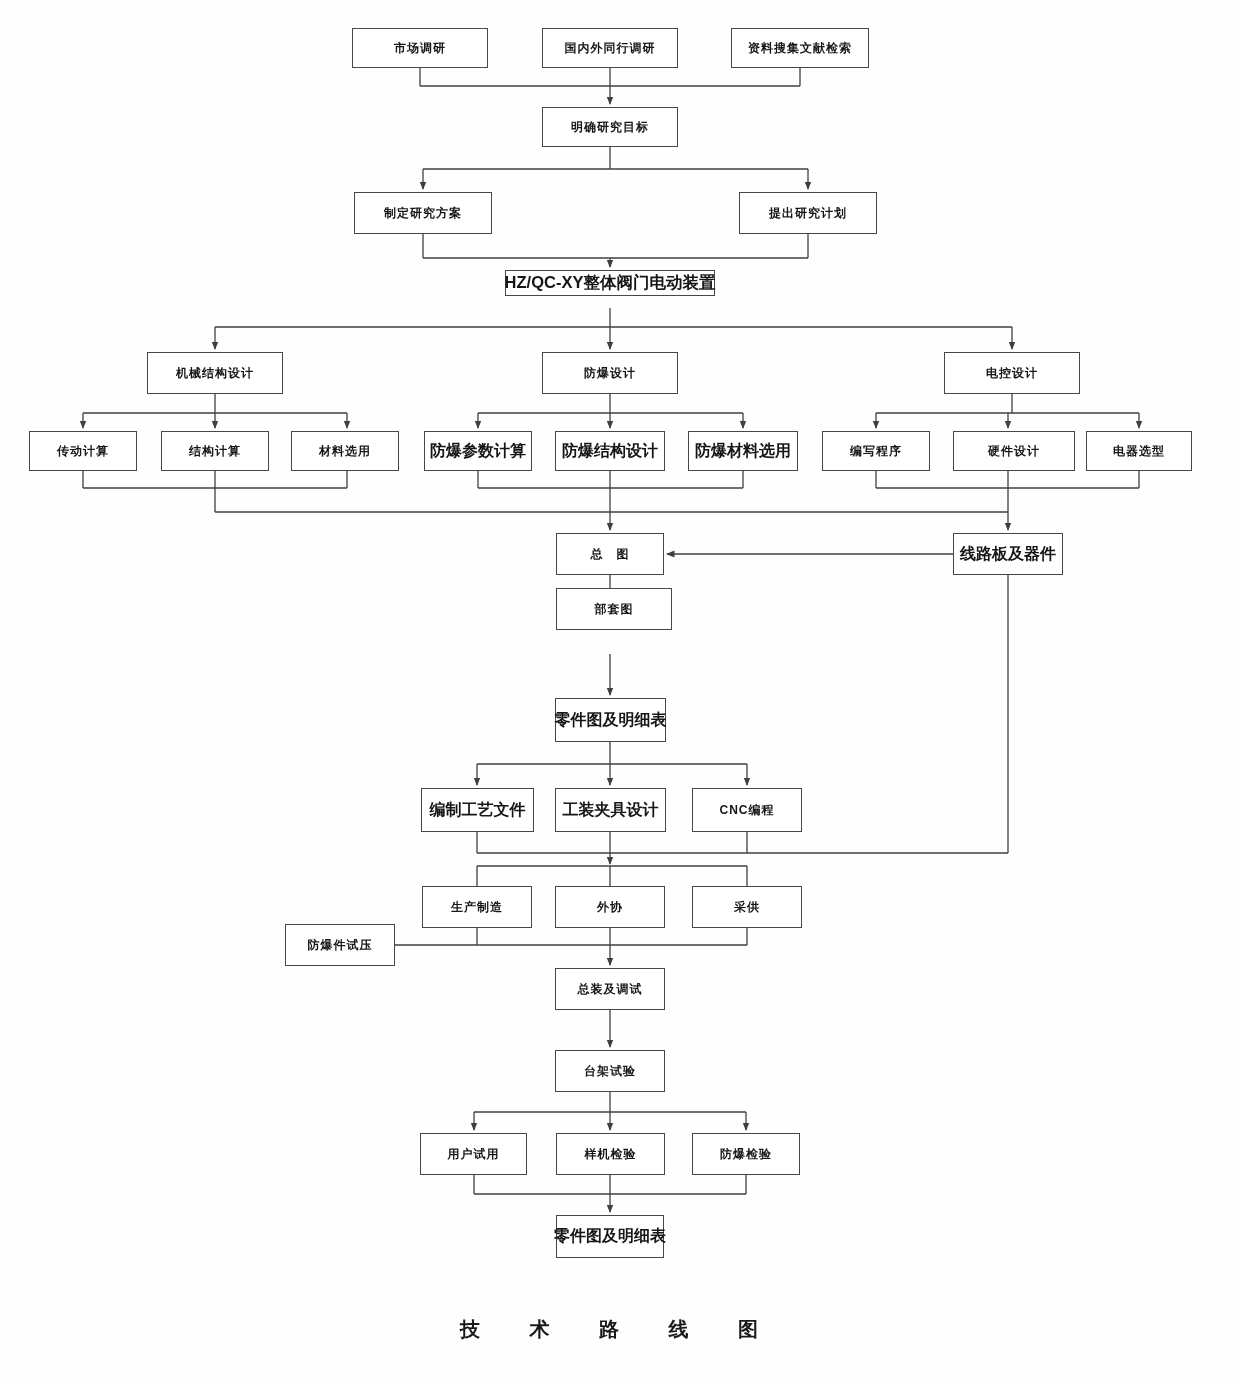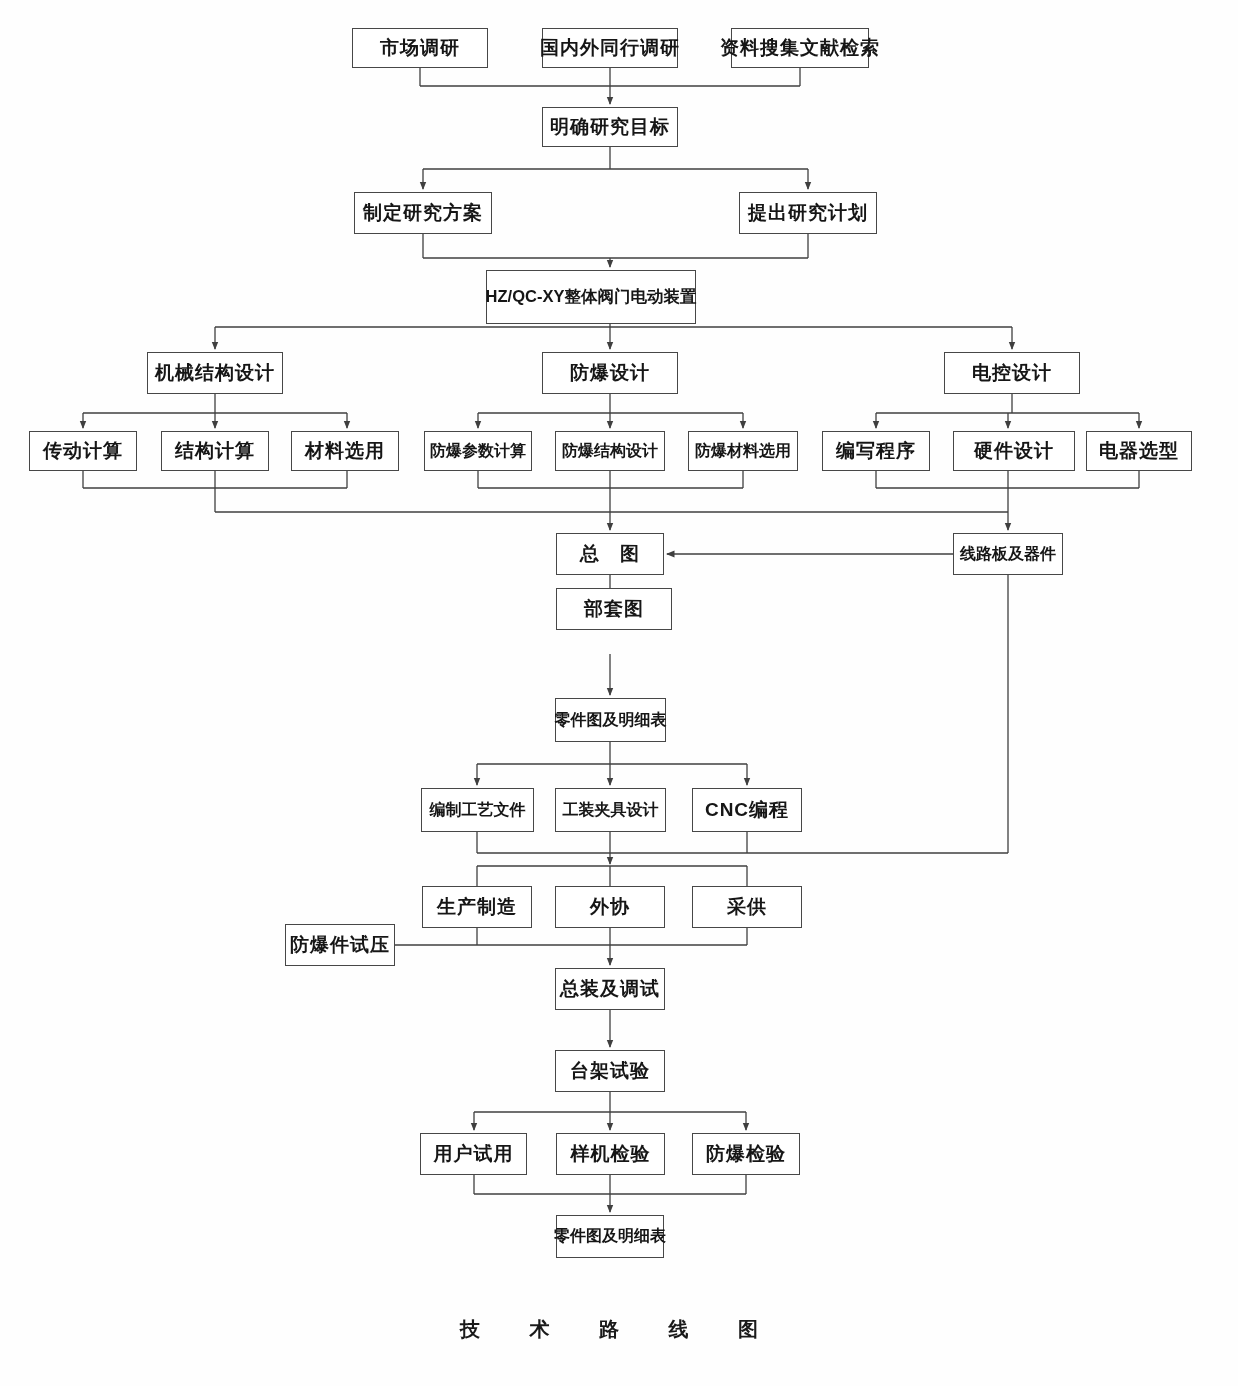--- a/index.html
+++ b/index.html
@@ -10,21 +10,21 @@
     font-family:"Liberation Sans","DejaVu Sans",sans-serif;
     overflow:hidden;
   }
   #wires{position:absolute;left:0;top:0;width:1238px;height:1386px;}
   .node{
     position:absolute;
     box-sizing:border-box;
     border:1.6px solid #474747;
     background:#ffffff;
     display:flex;align-items:center;justify-content:center;
-    font-size:19px;font-weight:bold;color:#161616;
+    font-size:12px;font-weight:bold;color:#161616;
     white-space:nowrap;
     letter-spacing:1px;
   }
   .node.snug{font-size:16px;letter-spacing:0;}
   .node.wide{font-size:16.5px;letter-spacing:0;}
   #title{
     position:absolute;
     left:620px;top:1316px;
     transform:translateX(-50%);
     font-size:20px;font-weight:bold;color:#1a1a1a;
@@ -145,21 +145,21 @@
 
   <div class="node" style="left:352px;top:28px;width:136px;height:40px">市场调研</div>
   <div class="node" style="left:542px;top:28px;width:136px;height:40px">国内外同行调研</div>
   <div class="node" style="left:731px;top:28px;width:138px;height:40px">资料搜集文献检索</div>
 
   <div class="node" style="left:542px;top:107px;width:136px;height:40px">明确研究目标</div>
 
   <div class="node" style="left:354px;top:192px;width:138px;height:42px">制定研究方案</div>
   <div class="node" style="left:739px;top:192px;width:138px;height:42px">提出研究计划</div>
 
-  <div class="node wide" style="left:486px;top:270px;width:210px;height:54px">HZ/QC-XY整体阀门电动装置</div>
+  <div class="node wide" style="left:505px;top:270px;width:210px;height:26px">HZ/QC-XY整体阀门电动装置</div>
 
   <div class="node" style="left:147px;top:352px;width:136px;height:42px">机械结构设计</div>
   <div class="node" style="left:542px;top:352px;width:136px;height:42px">防爆设计</div>
   <div class="node" style="left:944px;top:352px;width:136px;height:42px">电控设计</div>
 
   <div class="node" style="left:29px;top:431px;width:108px;height:40px">传动计算</div>
   <div class="node" style="left:161px;top:431px;width:108px;height:40px">结构计算</div>
   <div class="node" style="left:291px;top:431px;width:108px;height:40px">材料选用</div>
   <div class="node snug" style="left:424px;top:431px;width:108px;height:40px">防爆参数计算</div>
   <div class="node snug" style="left:555px;top:431px;width:110px;height:40px">防爆结构设计</div>

